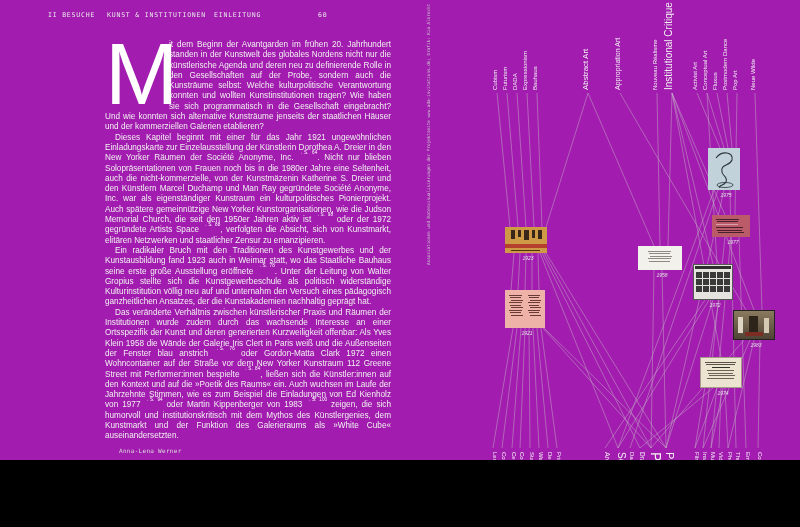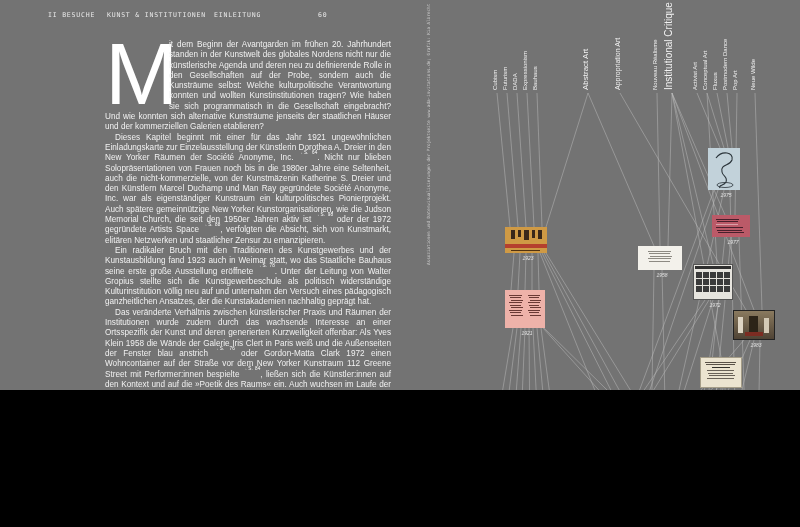--- a/index.html
+++ b/index.html
@@ -1,16 +1,16 @@
 <!DOCTYPE html>
 <html><head>
 <meta charset="utf-8">
 <style>
   html,body{margin:0;padding:0;background:#000;}
-  #screen{position:relative;width:800px;height:390px;background:#737373;overflow:hidden;
+  #screen{position:relative;width:800px;height:460px;background:#a21caf;overflow:hidden;
           font-family:"Liberation Sans",sans-serif;}
   
   .hdr{position:absolute;top:11px;color:#e9e9e9;font-family:"DejaVu Sans Mono",monospace;
        font-size:6.5px;letter-spacing:0.8px;white-space:nowrap;}
   
   #article{position:absolute;left:105px;top:40px;width:286px;color:#f1f1f1;
            font-size:8.2px;line-height:10.3px;text-align:justify;}
   #article p{margin:0;}
   #article p.ind{text-indent:10px;}
   .dropcap{float:left;width:58px;height:70px;font-size:88px;line-height:64px;

